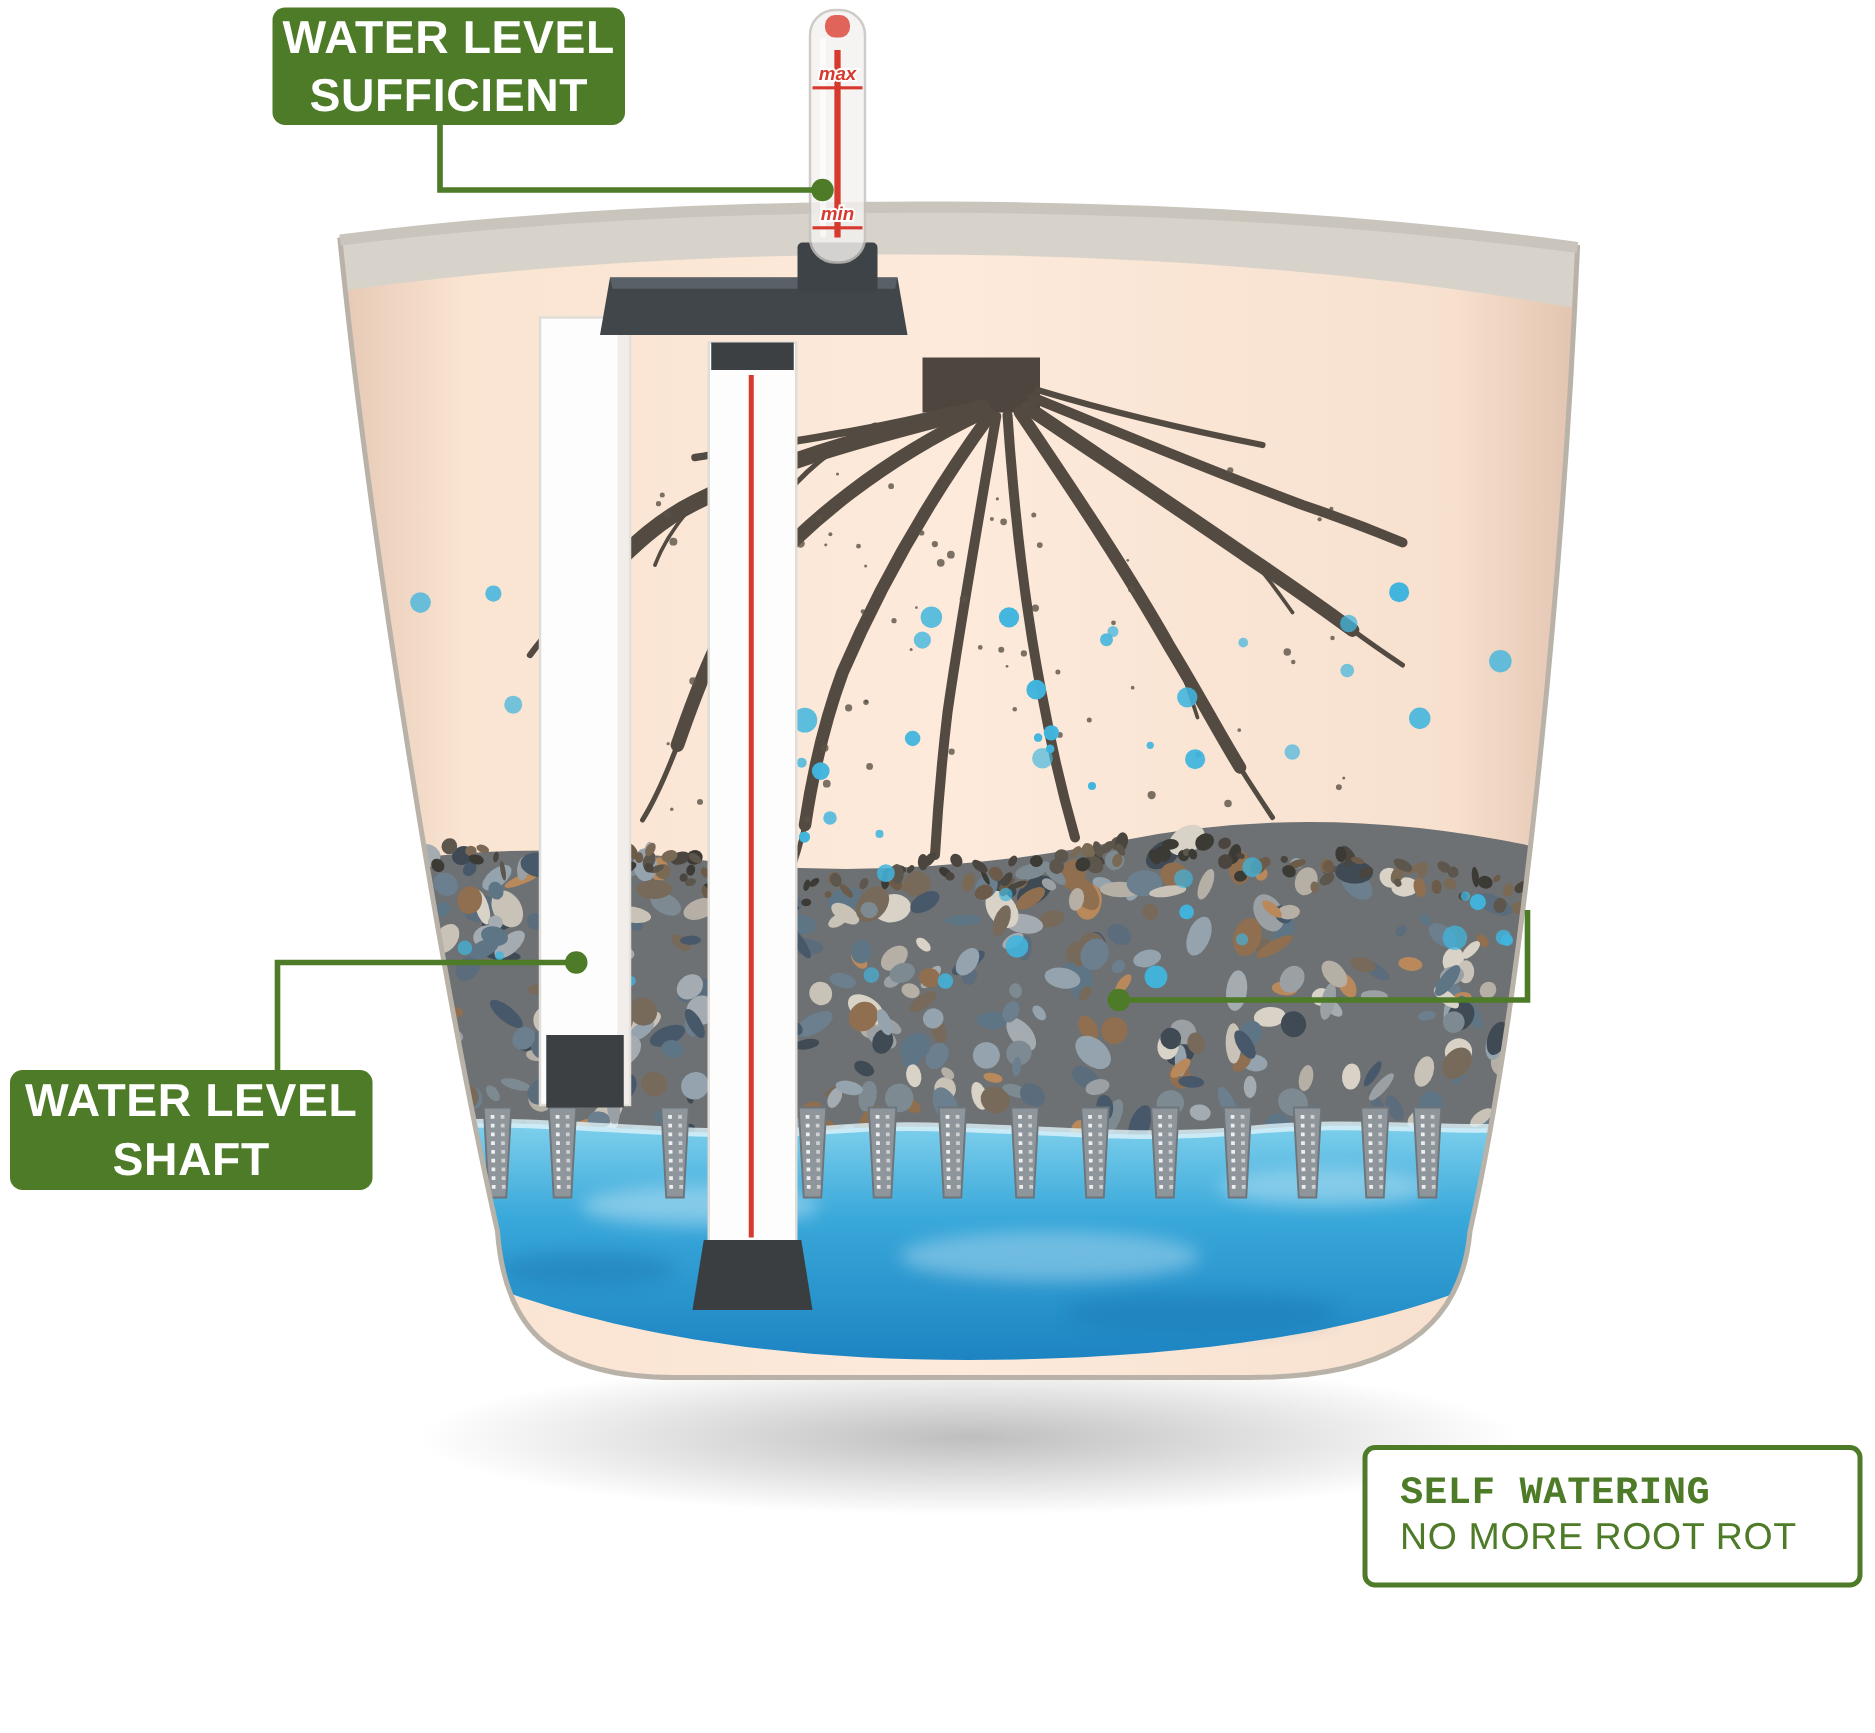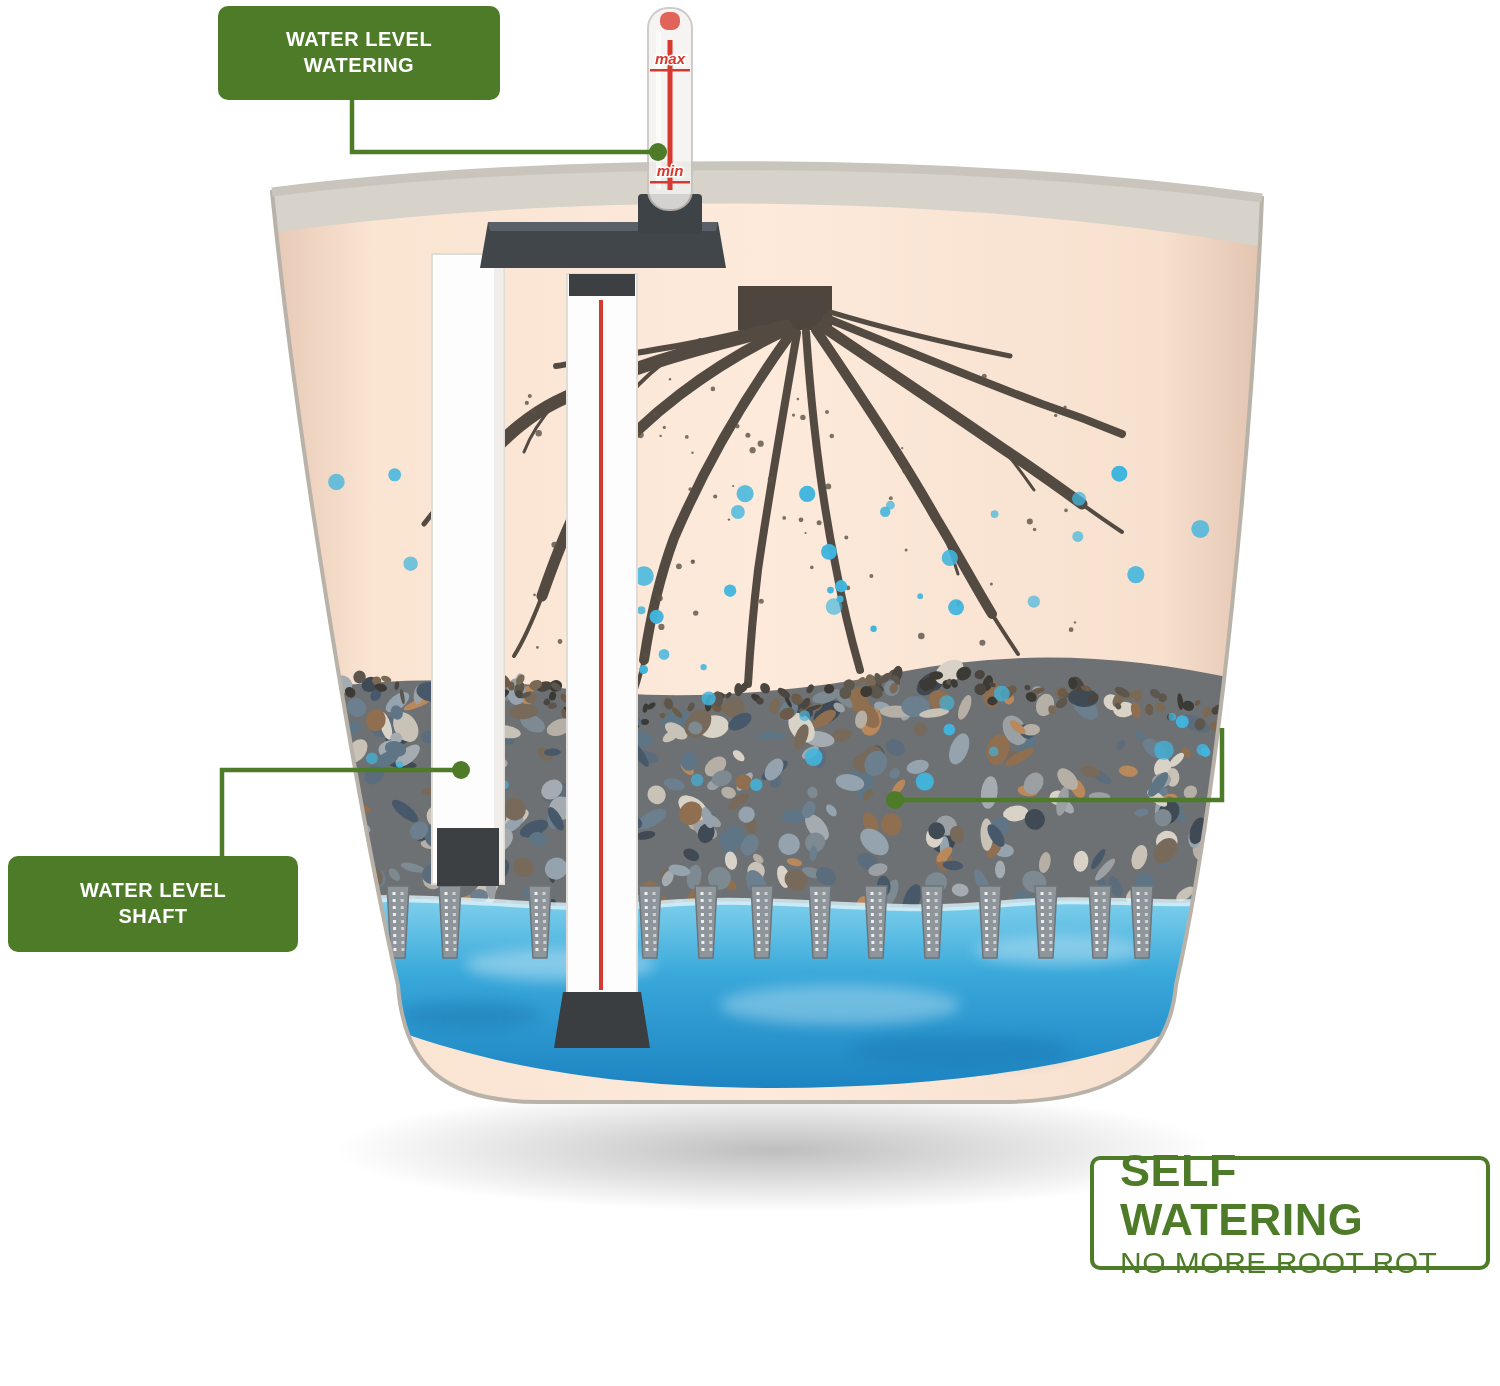--- a/index.html
+++ b/index.html
@@ -4,32 +4,32 @@
 <style>
   html,body{margin:0;padding:0;background:#fff;}
   .stage{
     position:relative;width:1500px;height:1386px;background:#fff;overflow:hidden;
     font-family:"Liberation Sans",sans-serif;
   }
   .stage svg{position:absolute;left:0;top:0;}
   .callout{
     position:absolute;background:#4e7b28;color:#fff;border-radius:10px;
     display:flex;flex-direction:column;justify-content:center;align-items:center;
-    font-weight:700;font-size:20px;line-height:1.28;text-align:center;letter-spacing:.5px;
+    font-weight:700;font-size:37px;line-height:1.28;text-align:center;letter-spacing:.5px;
   }
   .callout-indicator{left:218px;top:6px;width:282px;height:94px;}
   .callout-supply{left:1207px;top:632px;width:288px;height:96px;}
   .callout-shaft{left:8px;top:856px;width:290px;height:96px;}
   .callout-self{
     position:absolute;left:1090px;top:1156px;width:400px;height:114px;
     background:#fff;border:4px solid #4e7b28;border-radius:10px;color:#4e7b28;
     display:flex;flex-direction:column;justify-content:center;align-items:flex-start;
     padding-left:26px;box-sizing:border-box;
   }
-  .callout-self .title{font-weight:700;font-size:45px;line-height:1.1;letter-spacing:.5px;}
+  .callout-self .title{font-weight:700;font-size:31px;line-height:1.1;letter-spacing:.5px;font-family:Liberation Mono, monospace;}
   .callout-self .subtitle{font-weight:400;font-size:30px;line-height:1.2;letter-spacing:.5px;}
   .ind-label{font-family:"Liberation Sans",sans-serif;font-size:15px;font-style:italic;font-weight:700;
     fill:#d6392e;paint-order:stroke;stroke:#ffffff;stroke-width:3px;}
 </style>
 </head>
 <body>
 
 <div class="stage">
 
   <svg id="planter-svg" width="1500" height="1386" viewBox="0 0 1500 1386">
@@ -908,21 +908,21 @@
     </g>
     <g fill="#4e7b28" stroke="none">
       <circle cx="658" cy="152" r="9"></circle>
       <circle cx="461" cy="770" r="9"></circle>
       <circle cx="895" cy="800" r="9"></circle>
     </g>
   </svg>
 
   <div class="callout callout-indicator">
     <span>WATER LEVEL</span>
-    <span>WATERING</span>
+    <span>SUFFICIENT</span>
   </div>
 
 
   <div class="callout callout-shaft">
     <span>WATER LEVEL</span>
     <span>SHAFT</span>
   </div>
 
   <div class="callout-self">
     <span class="title">SELF WATERING</span>

